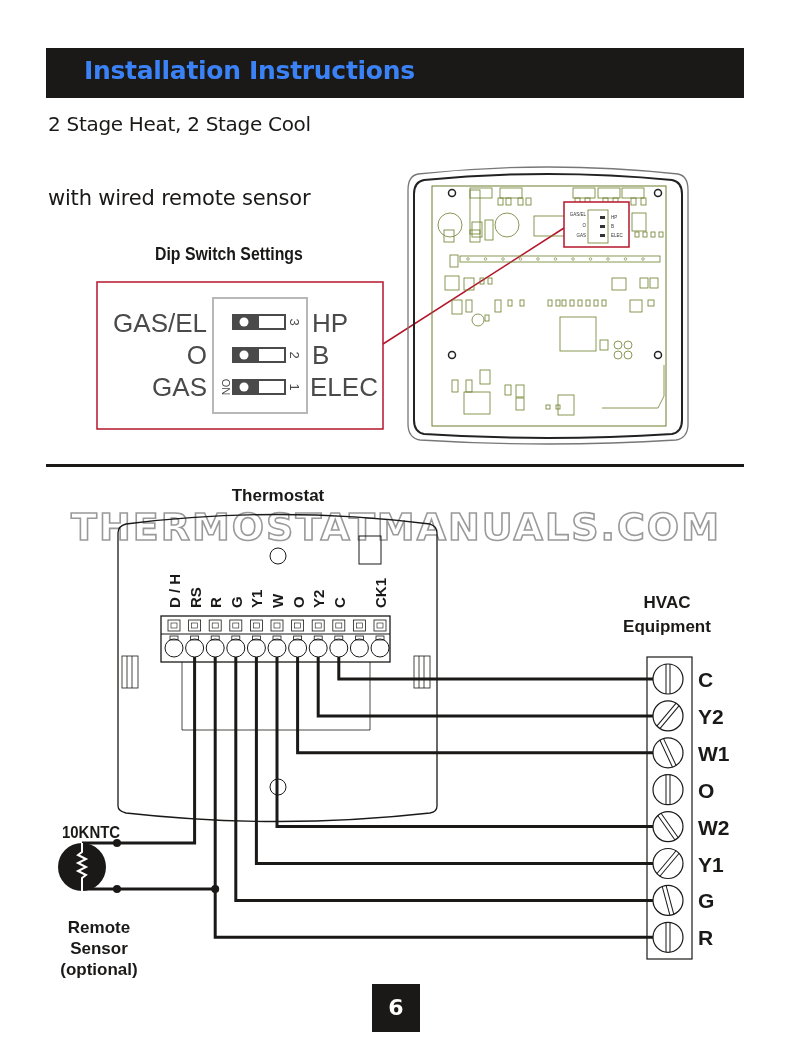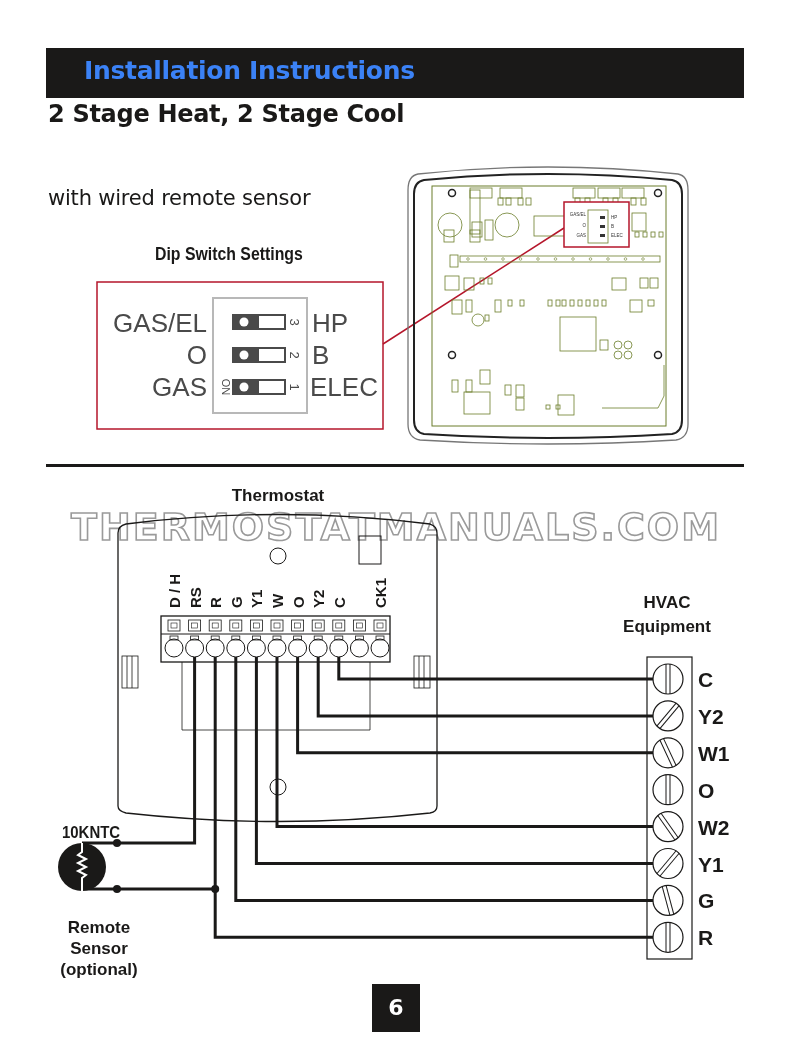--- a/index.html
+++ b/index.html
@@ -1,19 +1,19 @@
 <!DOCTYPE html>
 <html><head>
 <meta charset="utf-8">
 <style>
   html, body { margin:0; padding:0; background:#ffffff; }
   body { width:792px; height:1056px; position:relative; overflow:hidden; font-family:"DejaVu Sans", sans-serif; color:#1a1918; }
   .header-bar { position:absolute; left:46px; top:48px; width:698px; height:50px; background:#1a1918; }
   .header-title { position:absolute; left:72px; top:56px; color:#3b82f6; font-family:"DejaVu Sans", sans-serif; font-weight:bold; font-size:25px; letter-spacing:-0.3px;margin-left:12px; }
-  .sub-title { position:absolute; left:48px; top:100px; font-weight:bold; font-size:24px; letter-spacing:-0.3px; }
+  .sub-title { position:absolute; left:48px; top:112px; font-weight:normal; font-size:20px; letter-spacing:-0.3px; }
   .sub-caption { position:absolute; left:48px; top:149px; font-size:21px; letter-spacing:-0.2px;margin-top:37px; }
   .dip-heading { position:absolute; left:155px; top:244px; font-family:"Liberation Sans", sans-serif; font-weight:bold; font-size:18px; transform:scaleX(0.88); transform-origin:left top; }
   .divider { position:absolute; left:46px; top:464px; width:698px; height:3px; background:#1a1918; }
   svg { position:absolute; left:0; top:0; }
   .lbl { font-family:"Liberation Sans", sans-serif; }
   .page-num-box { position:absolute; left:372px; top:984px; width:48px; height:48px; background:#1a1918; }
   .page-num { position:absolute; left:372px; top:984px; width:48px; height:48px; line-height:48px; text-align:center; color:#fff; font-weight:bold; font-size:22px; }
 </style>
 </head>
 <body>

